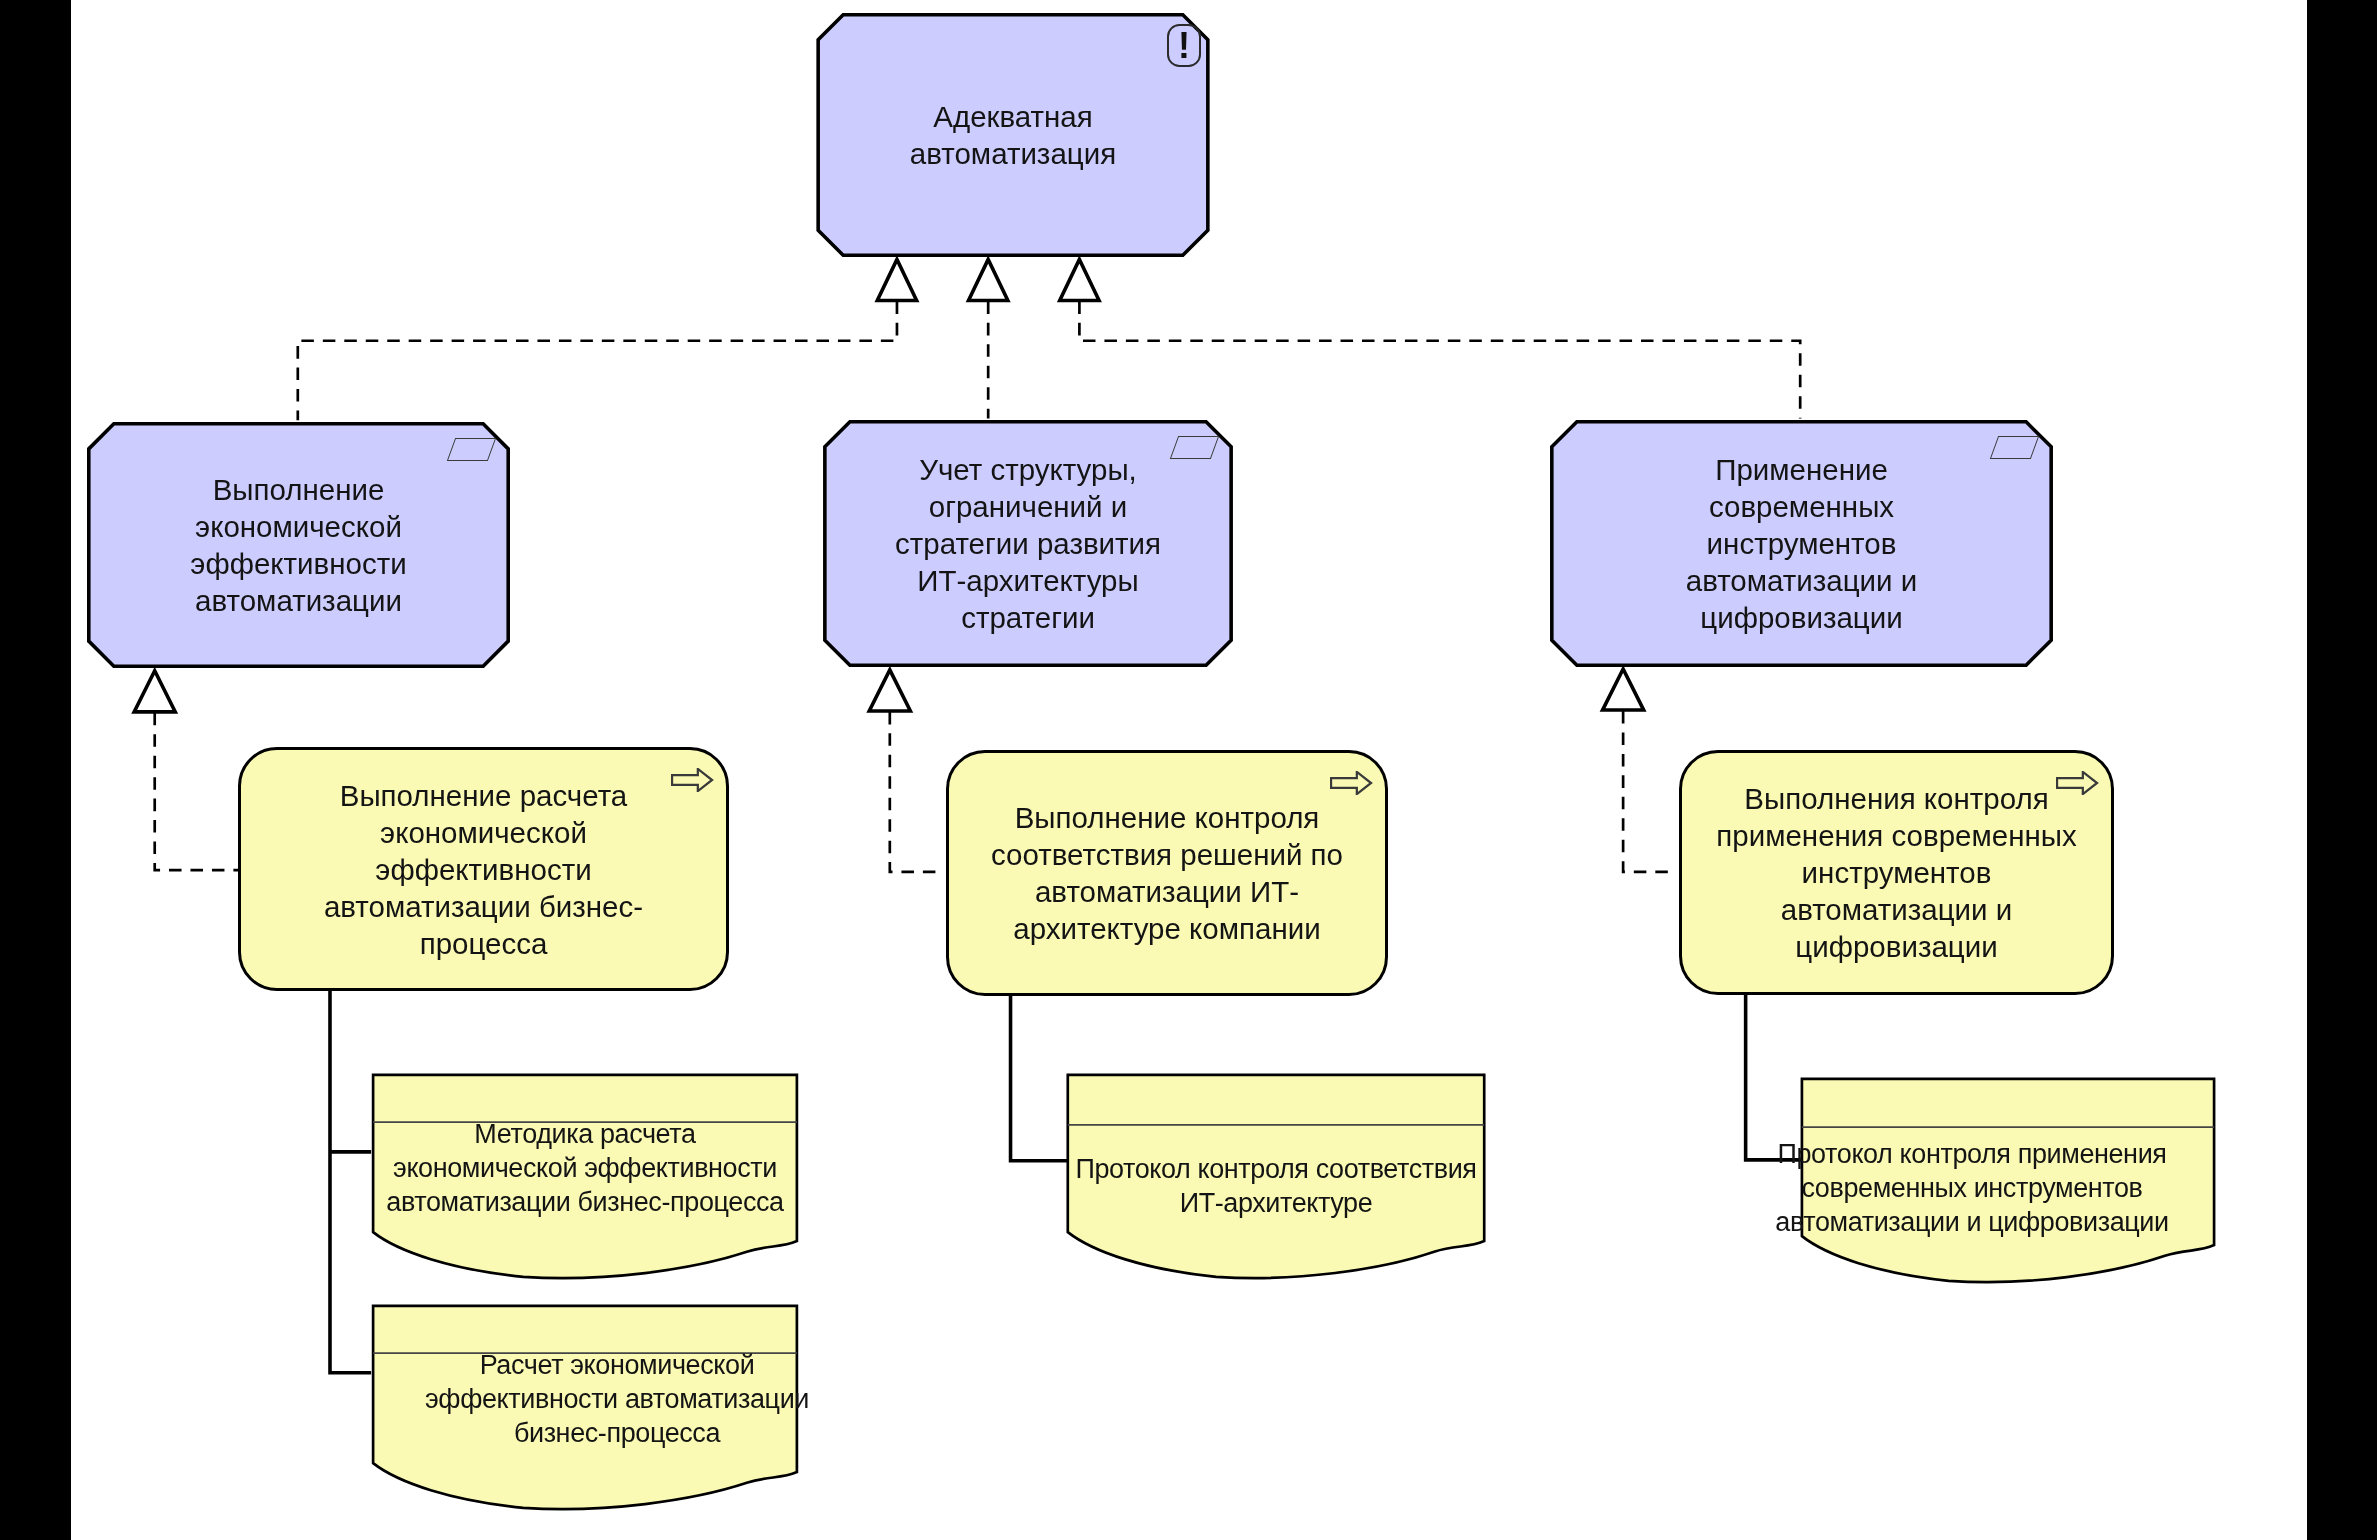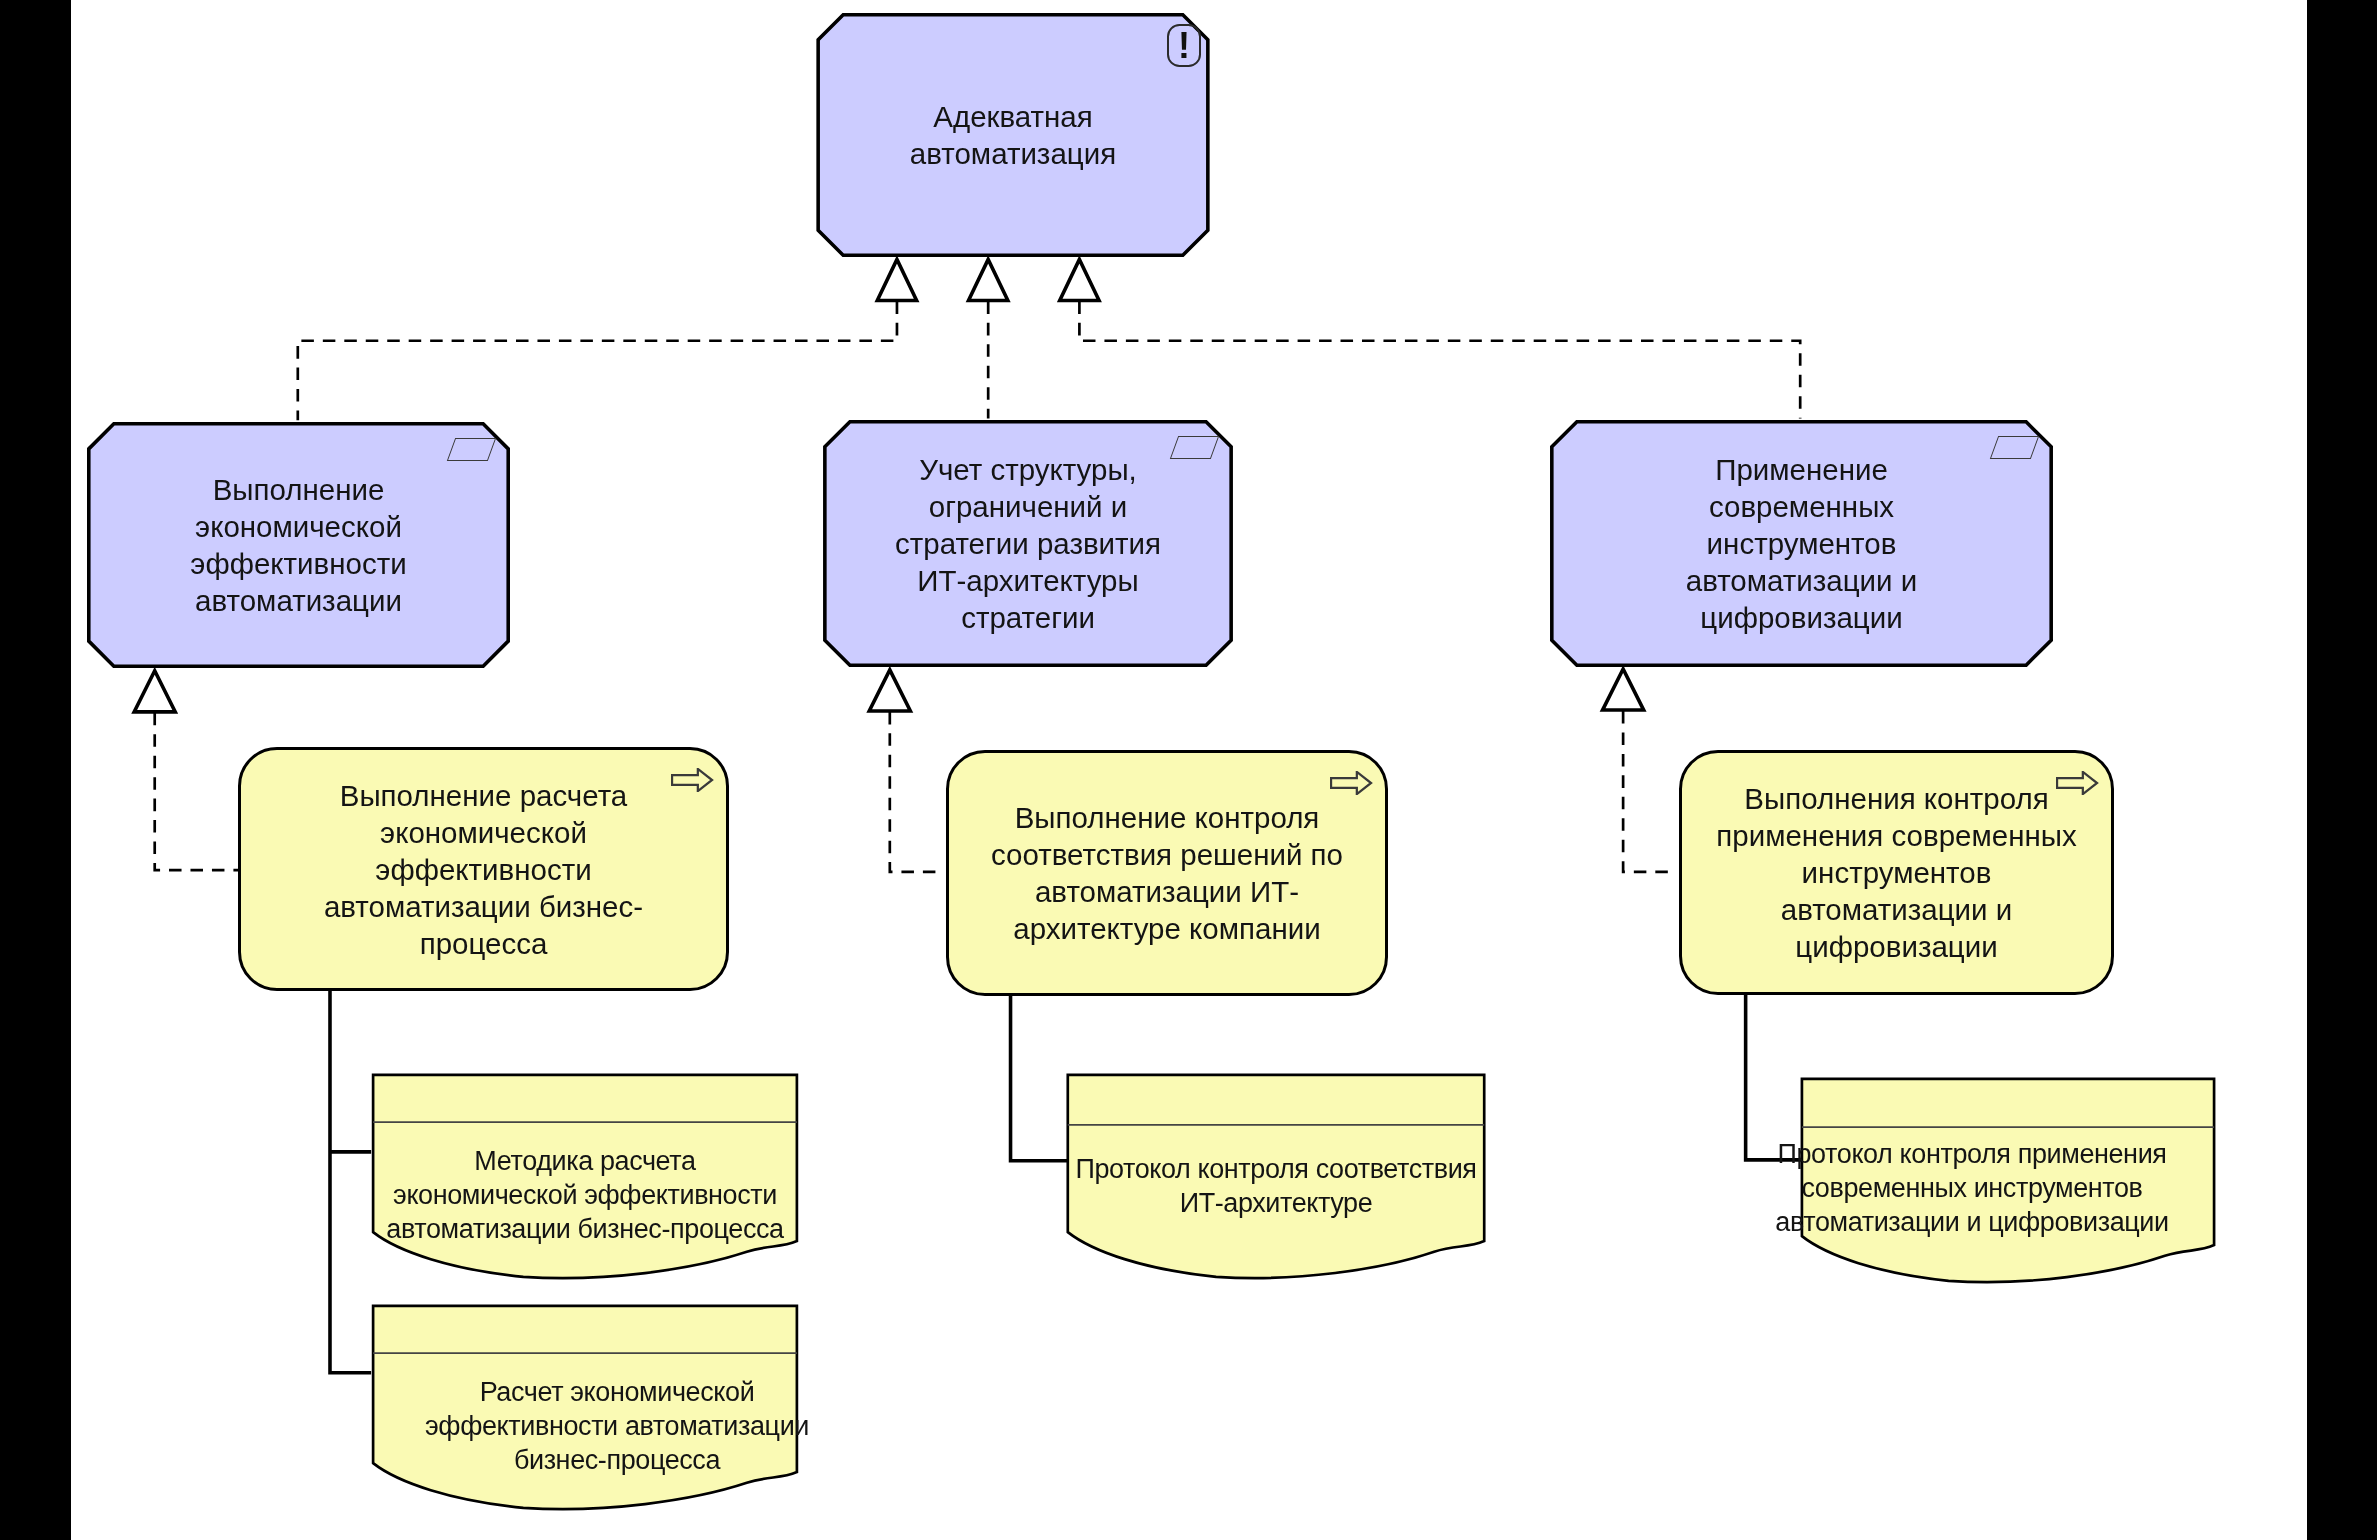--- a/index.html
+++ b/index.html
@@ -11,21 +11,21 @@
   #connector-layer{position:absolute;left:0;top:0;z-index:0;}
   .node{position:absolute;z-index:1;}
   .node svg.shape{position:absolute;left:0;top:0;}
   .node-text{position:absolute;left:0;top:0;right:0;bottom:0;
              display:flex;flex-direction:column;align-items:center;justify-content:center;
              font-size:29.5px;line-height:37px;text-align:center;}
   .tline{white-space:nowrap;}
   .process-box{position:absolute;z-index:1;background:#FAFAB4;border:3.6px solid #000;
                border-radius:39px;box-sizing:border-box;}
   .doc{position:absolute;z-index:1;}
-  .doc-text{position:absolute;left:0;right:0;top:61px;height:121px;
+  .doc-text{position:absolute;left:0;right:0;top:34px;height:121px;
             display:flex;flex-direction:column;align-items:center;justify-content:center;
             font-size:27px;line-height:34px;letter-spacing:-0.4px;text-align:center;}
   .principle-icon{position:absolute;right:9px;top:10.7px;width:34px;height:43px;
                   border:2.7px solid #2b2b2b;border-radius:12.5px;box-sizing:border-box;
                   display:flex;align-items:center;justify-content:center;
                   font-size:36px;font-weight:bold;color:#111;background:transparent;}
   .req-icon{position:absolute;right:18px;top:16px;width:41px;height:23px;
             border:1.8px solid #3a3a3a;transform:skewX(-20deg);box-sizing:border-box;}
   .proc-icon{position:absolute;right:12.5px;top:18px;}
 </style>

